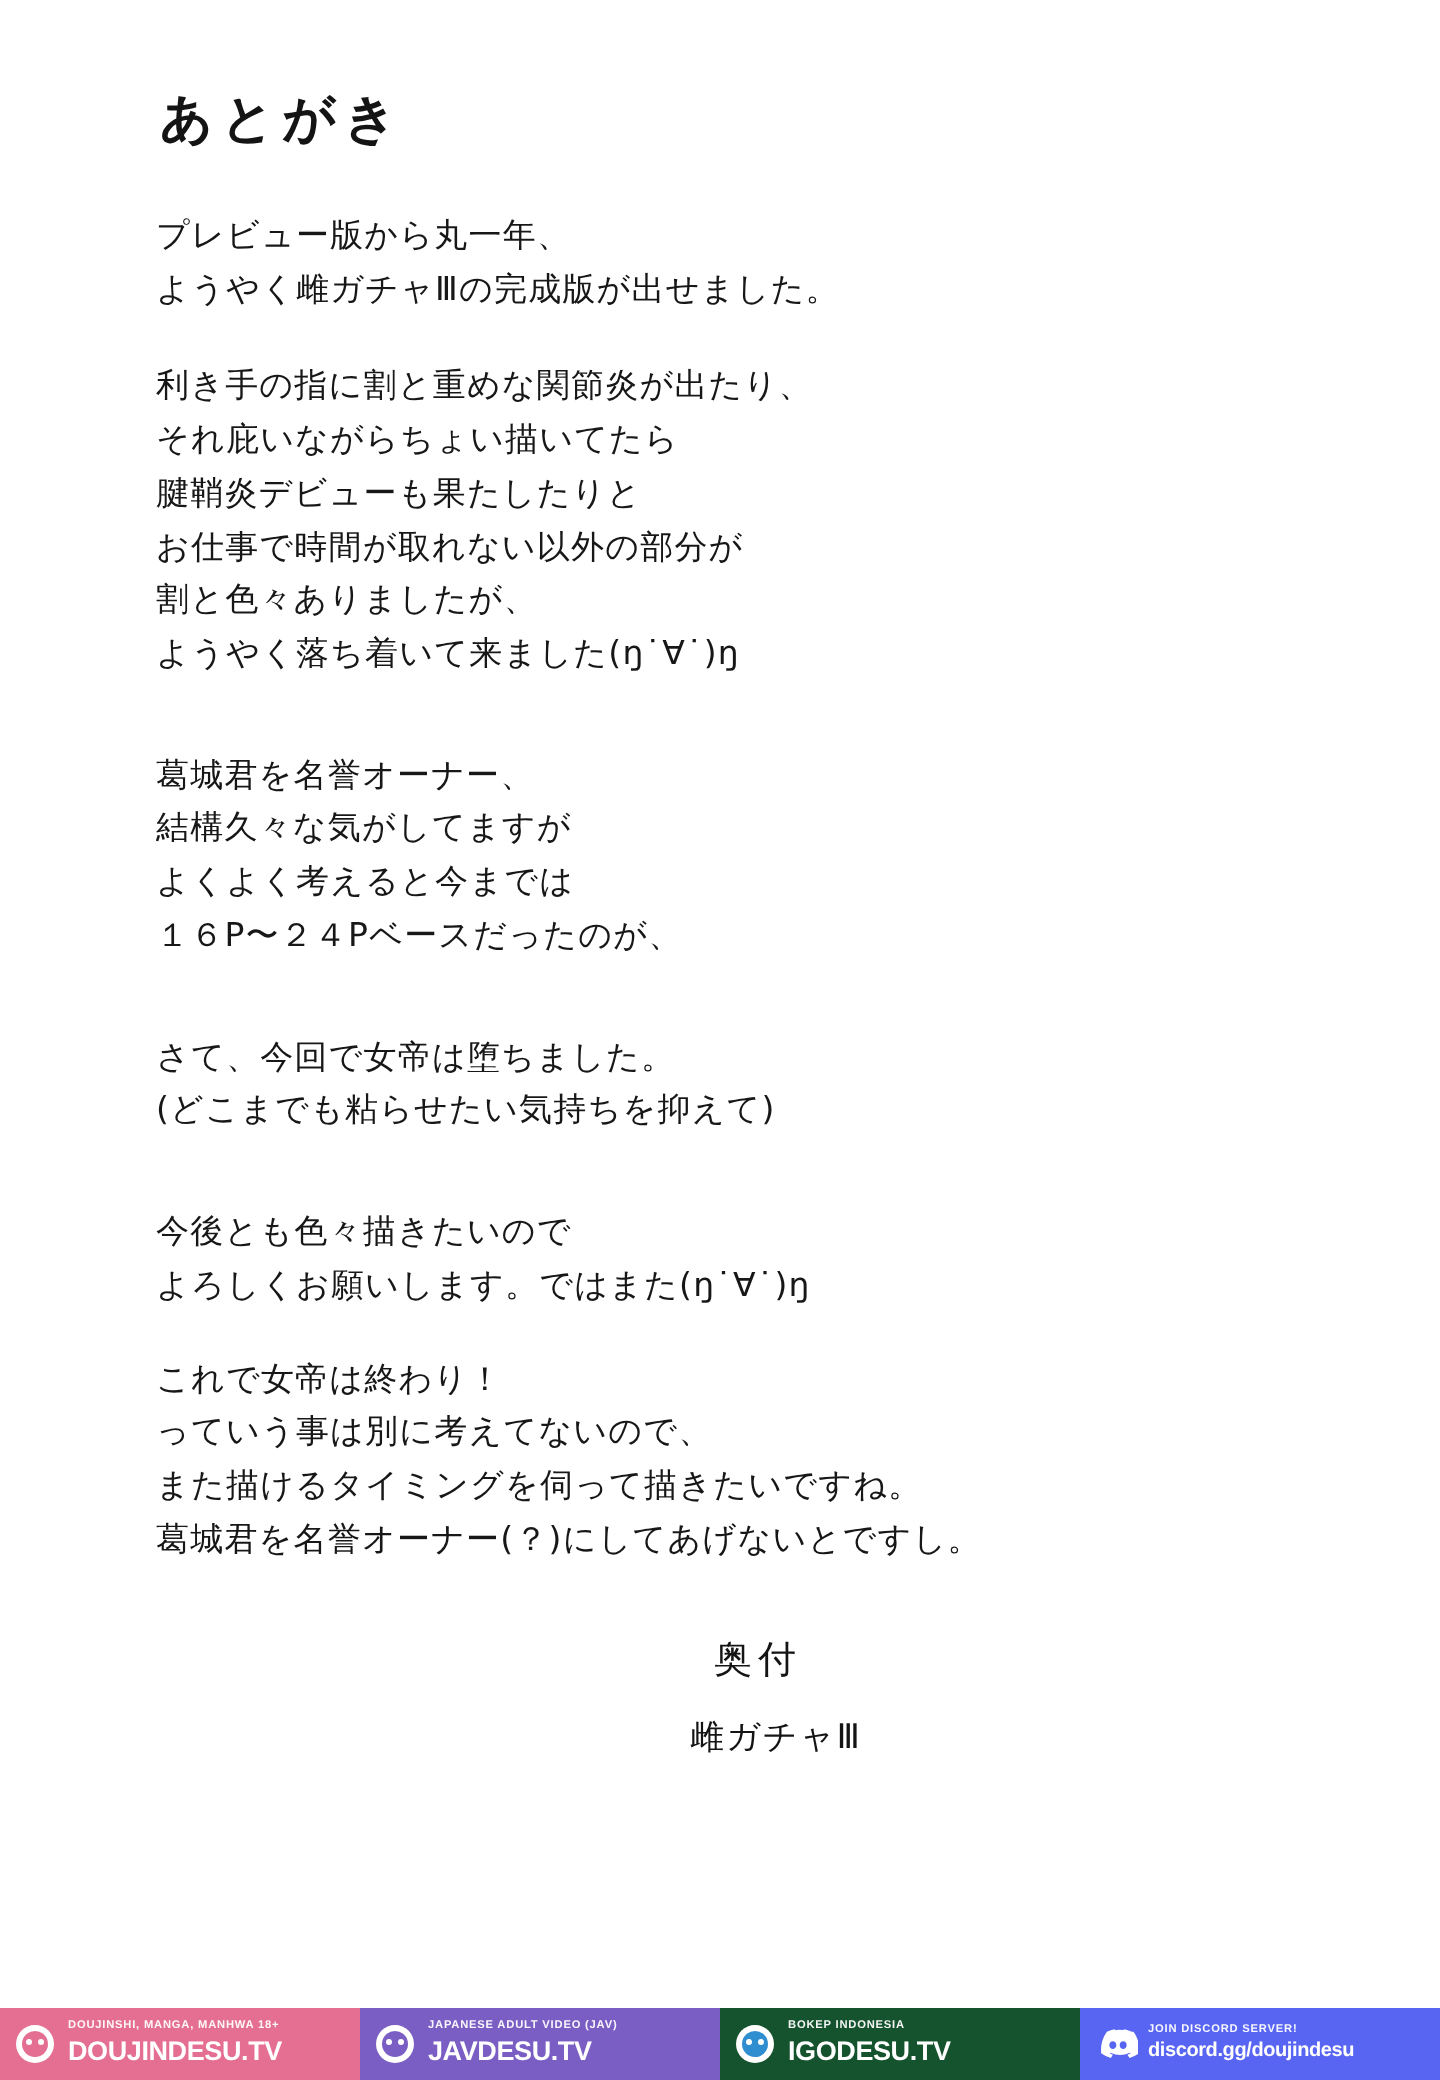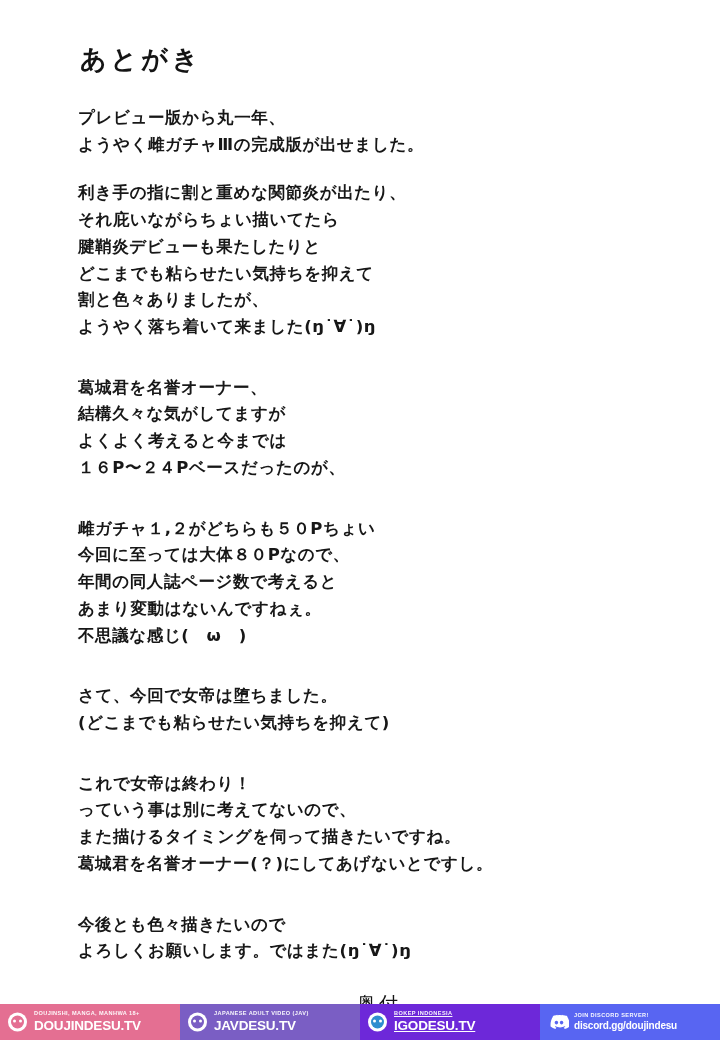--- a/index.html
+++ b/index.html
@@ -35,21 +35,20 @@
     font-family: "DejaVu Sans", sans-serif;
   }
   .para {
     font-size: 16.5px;
     line-height: 1.62;
     letter-spacing: 0.6px;
     margin: 0 0 22px 0;
     color: #171717;
     white-space: pre-line;
     font-family: "DejaVu Sans", sans-serif;
-    font-weight: bold;
   }
   .para.tight {
     margin-bottom: 20px;
   }
   .gap-big {
     margin-bottom: 34px;
   }
   .colophon {
     margin-top: 26px;
     text-align: center;
@@ -140,21 +139,21 @@
     background: #ffffff;
     border-radius: 50%;
   }
   .logo-mark .eye::before { left: 2px; }
   .logo-mark .eye::after { right: 2px; }
 
   .banner.b1 { background: #e46f92; }
   .banner.b1 .eye { background: #e46f92; }
   .banner.b2 { background: #7a5ec4; }
   .banner.b2 .eye { background: #7a5ec4; }
-  .banner.b3 { background: #6d28d9; text-decoration: underline; }
+  .banner.b3 { background: #14532d; }
   .banner.b3 .eye { background: #2f8ecf; }
   .banner.b4 { background: #5865f2; }
   .banner.b4 .discord-mark {
     position: absolute;
     left: 9px;
     top: 50%;
     transform: translateY(-50%);
     width: 20px;
     height: 15px;
     display: flex;
@@ -180,40 +179,35 @@
 <div class="page">
 
   <div class="content">
     <h1 class="afterword-title">あとがき</h1>
 
     <p class="para">プレビュー版から丸一年、
 ようやく雌ガチャⅢの完成版が出せました。</p>
     <p class="para gap-big">利き手の指に割と重めな関節炎が出たり、
 それ庇いながらちょい描いてたら
 腱鞘炎デビューも果たしたりと
-どこまでも粘らせたい気持ちを抑えて
+お仕事で時間が取れない以外の部分が
 割と色々ありましたが、
 ようやく落ち着いて来ました(ŋ˙∀˙)ŋ</p>
     <p class="para gap-big">葛城君を名誉オーナー、
 結構久々な気がしてますが
 よくよく考えると今までは
 １６P〜２４Pベースだったのが、</p>
-    <p class="para gap-big">雌ガチャ１,２がどちらも５０Pちょい
-今回に至っては大体８０Pなので、
-年間の同人誌ページ数で考えると
-あまり変動はないんですねぇ。
-不思議な感じ(　ω　)</p>
     <p class="para gap-big">さて、今回で女帝は堕ちました。
 (どこまでも粘らせたい気持ちを抑えて)</p>
+    <p class="para tight">今後とも色々描きたいので
+よろしくお願いします。ではまた(ŋ˙∀˙)ŋ</p>
     <p class="para gap-big">これで女帝は終わり！
 っていう事は別に考えてないので、
 また描けるタイミングを伺って描きたいですね。
 葛城君を名誉オーナー(？)にしてあげないとですし。</p>
-    <p class="para tight">今後とも色々描きたいので
-よろしくお願いします。ではまた(ŋ˙∀˙)ŋ</p>
 
     <div class="colophon">
       <div class="colophon-title">奥付</div>
       <div class="colophon-block">
         <div class="work-title">雌ガチャⅢ</div>
 
         
         
         
         

